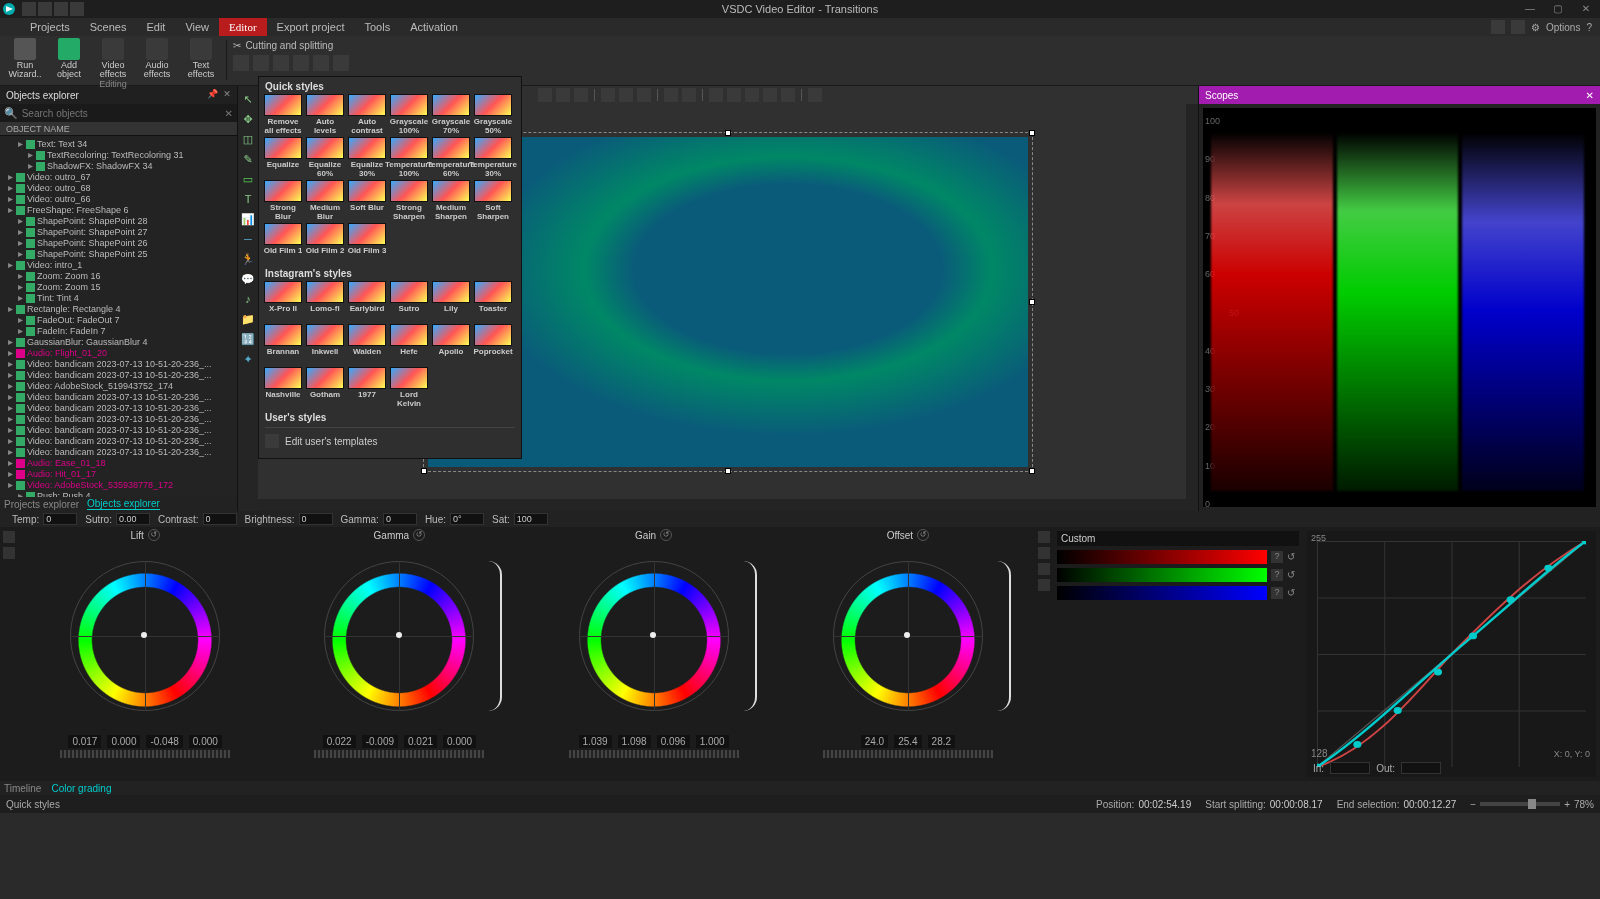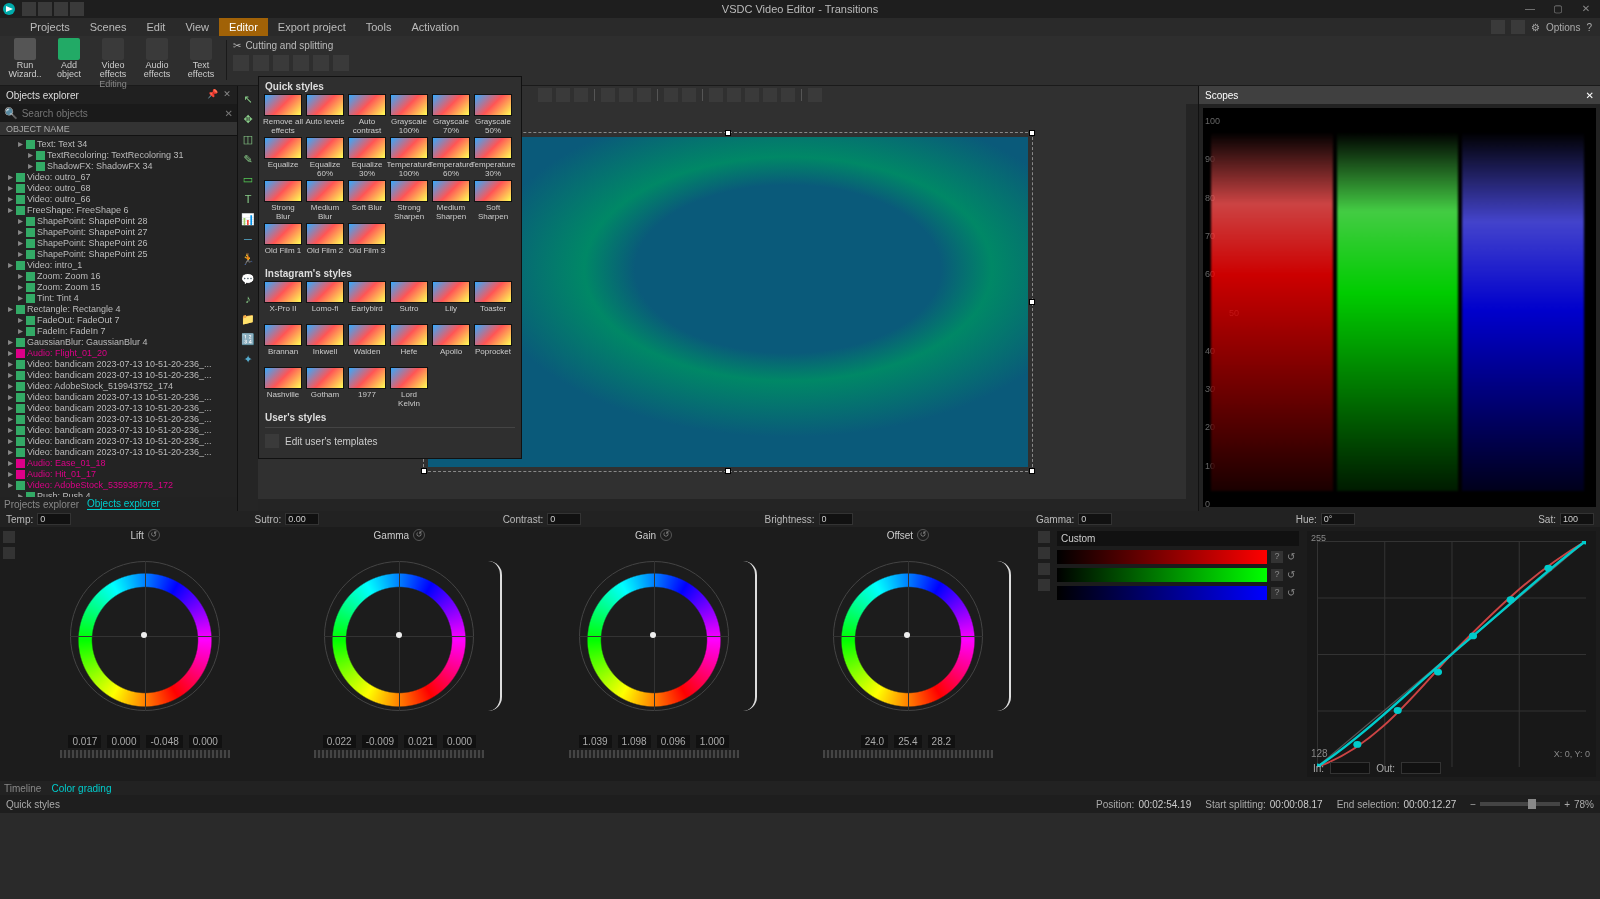--- a/index.html
+++ b/index.html
@@ -10,21 +10,21 @@
 .titlebar .logo { width: 18px; height: 18px; display:flex; align-items:center; justify-content:center; }
 .titlebar .icons { display:flex; gap:2px; margin-left:4px; }
 .titlebar .icons span { width:14px; height:14px; background:#3a3a3a; display:inline-block; }
 .titlebar .title { flex:1; text-align:center; color:#bbb; font-size:11px; }
 .titlebar .winbtns { display:flex; }
 .titlebar .winbtns span { width:28px; height:18px; text-align:center; color:#888; line-height:18px; }
 
 
 .menubar { height: 18px; background: #2a2a2a; display:flex; align-items:center; padding-left:20px; }
 .menubar .item { padding: 0 10px; color:#bbb; font-size:11px; height:18px; line-height:18px; }
-.menubar .item.active { background:#a16207; color:#fff; }
+.menubar .item.active { background:#b91c1c; color:#fff;font-family:Liberation Serif, serif; }
 .menubar .spacer { flex:1; }
 .menubar .right { display:flex; align-items:center; gap:6px; padding-right:8px; color:#aaa; font-size:11px;}
 .menubar .right .sq { width:14px;height:14px;background:#3a3a3a;display:inline-block; }
 
 
 .ribbon { height: 50px; background:#2e2e2e; border-bottom:1px solid #1a1a1a; display:flex; align-items:flex-start; position:relative; }
 .ribbon .group { display:flex; flex-direction:column; align-items:center; padding: 2px 6px; height:100%; }
 .ribbon .group .icons-row { display:flex; gap:6px; }
 .ribbon .bigbtn { display:flex; flex-direction:column; align-items:center; width:38px; gap:1px; }
 .ribbon .bigbtn .ic { width:22px; height:22px; background:#3a3a3a; border-radius:2px; }
@@ -64,40 +64,40 @@
 .lefticons .ti.b { color:#c55;}
 .lefticons .ti.c { color:#5ac;}
 .lefticons .ti.d { color:#cc5;}
 
 
 .qspanel { position:absolute; left:258px; top:40px; width:264px; background:#2f2f2f; border:1px solid #111; z-index:20; padding-bottom:6px;}
 .qspanel .sect { color:#ddd; font-size:10px; padding:4px 6px 2px 6px; font-weight:bold; }
 .qspanel .grid { display:flex; flex-wrap:wrap; padding:0 4px; gap:2px 2px;}
 .qspanel .cell { width:40px; display:flex; flex-direction:column; align-items:center; }
 .qspanel .cell .th { width:38px; height:22px; background:linear-gradient(135deg,#3af,#f55,#ff5); border:1px solid #111;}
-.qspanel .cell .nm { font-size:8px; color:#ccc; text-align:center; line-height:9px; margin-top:1px; height:18px; overflow:hidden;}
+.qspanel .cell .nm { font-size:8px; color:#ccc; text-align:center; line-height:9px; margin-top:1px; height:18px; overflow:hidden;font-weight:bold;}
 .qspanel .edit { display:flex; align-items:center; gap:6px; padding:4px 6px; color:#ccc; font-size:10px;}
 .qspanel .edit .ic { width:14px;height:14px; background:#3a3a3a;}
 .qspanel .hr { height:1px; background:#444; margin:2px 6px;}
 
 
 .center { flex:1; background:#303030; position:relative; display:flex; flex-direction:column;}
 .center .toolbar { height:18px; display:flex; align-items:center; gap:4px; padding-left:280px; }
 .center .toolbar .tb { width:14px; height:14px; background:#3a3a3a; }
 .center .toolbar .sep { width:1px; height:12px; background:#555; margin:0 2px;}
 .center .preview { flex:1; display:flex; align-items:center; justify-content:center; position:relative;}
 .center .preview .frame { width:610px; height:340px; border:1px dashed #888; position:relative;}
 .center .preview .frame .img { position:absolute; inset:4px; background: radial-gradient(ellipse at 60% 40%, #0a5a7a 0%, #0a5a7a 30%, #086 40%, #0a5a7a 60%), linear-gradient(180deg,#0a5a7a 0%, #0aa 60%, #cde 80%, #0a5a7a 100%); }
 .center .preview .frame .handle { position:absolute; width:6px; height:6px; background:#fff; border:1px solid #000;}
 .center .scrollh { height:12px; background:#242424; }
 .center .scrollv { position:absolute; right:0; top:18px; bottom:12px; width:12px; background:#242424;}
 
 
 .scopes { width:402px; background:#222; display:flex; flex-direction:column; border-left:1px solid #111;}
-.scopes .hdr { height:18px; background:#404040; color:#fff; display:flex; align-items:center; padding:0 6px; font-size:11px;}
+.scopes .hdr { height:18px; background:#a21caf; color:#fff; display:flex; align-items:center; padding:0 6px; font-size:11px;}
 .scopes .hdr .x { margin-left:auto; cursor:pointer;}
 .scopes .bar { height:18px; background:#2a2a2a; display:flex; align-items:center; padding:0 4px; gap:4px;}
 .scopes .bar .dd { background:#1a1a1a; color:#bbb; font-size:10px; padding:1px 4px; width:90px;}
 .scopes .bar .spacer{flex:1;}
 .scopes .bar .chip { padding:1px 4px; font-size:9px; color:#fff; border-radius:2px;}
 .scopes .bar .chip.r{background:#c33;} .scopes .bar .chip.g{background:#3a3;} .scopes .bar .chip.b{background:#35c;}
 .scopes .bar .chip.p{background:#0aa;}
 .scopes .scope { flex:1; background:#000; position:relative; margin:4px;}
 .scopes .scope .axis { position:absolute; left:2px; color:#666; font-size:9px;}
 .scopes .scope .r, .scopes .scope .g, .scopes .scope .b { position:absolute; top:6%; bottom:4%; }
@@ -105,21 +105,21 @@
 .scopes .scope .g { left:34%; width:31%; background:linear-gradient(to top, #020 0%, #0f0 55%, #5f5 78%, #000 100%); opacity:.8; filter:blur(1px);}
 .scopes .scope .b { left:66%; width:31%; background:linear-gradient(to top, #002 0%, #00f 50%, #55f 75%, #000 100%); opacity:.8; filter:blur(1px);}
 
 
 .lefttabs { height:14px; background:#222; display:flex; align-items:center; gap:8px; padding-left:4px; font-size:10px;}
 .lefttabs .t { color:#888; }
 .lefttabs .t.active { color:#0cc; border-bottom:1px solid #0cc;}
 
 
 .grading { height: 270px; background:#1c1c1c; display:flex; flex-direction:column;}
-.grading .params { height:16px; display:flex; align-items:center; gap:8px; padding:0 6px; background:#222; font-size:9px; color:#bbb;justify-content:space-between;}
+.grading .params { height:16px; display:flex; align-items:center; gap:8px; padding:0 12px; background:#222; font-size:9px; color:#bbb;}
 .grading .params .p { display:flex; align-items:center; gap:4px;}
 .grading .params .p input { width:34px; background:#111; border:1px solid #333; color:#ccc; font-size:9px; padding:0 2px;}
 .grading .wheels { flex:1; display:flex; }
 .grading .wheelcol { flex:1; display:flex; flex-direction:column; align-items:center; padding-top:2px;}
 .grading .wheelcol .lbl { font-size:10px; color:#ccc; display:flex; align-items:center; gap:4px;}
 .grading .wheelcol .lbl .reset { width:12px;height:12px; border:1px solid #555; border-radius:50%; font-size:8px; text-align:center; color:#888;}
 .grading .wheel { width:190px; height:190px; border-radius:50%; margin-top:4px; position:relative;
   background: conic-gradient(from 90deg, #f0f, #f00, #ff0, #0f0, #0ff, #00f, #f0f);
   -webkit-mask: radial-gradient(circle, transparent 0 39%, #000 40% 49%, transparent 50%);
   mask: radial-gradient(circle, transparent 0 39%, #000 40% 49%, transparent 50%);

